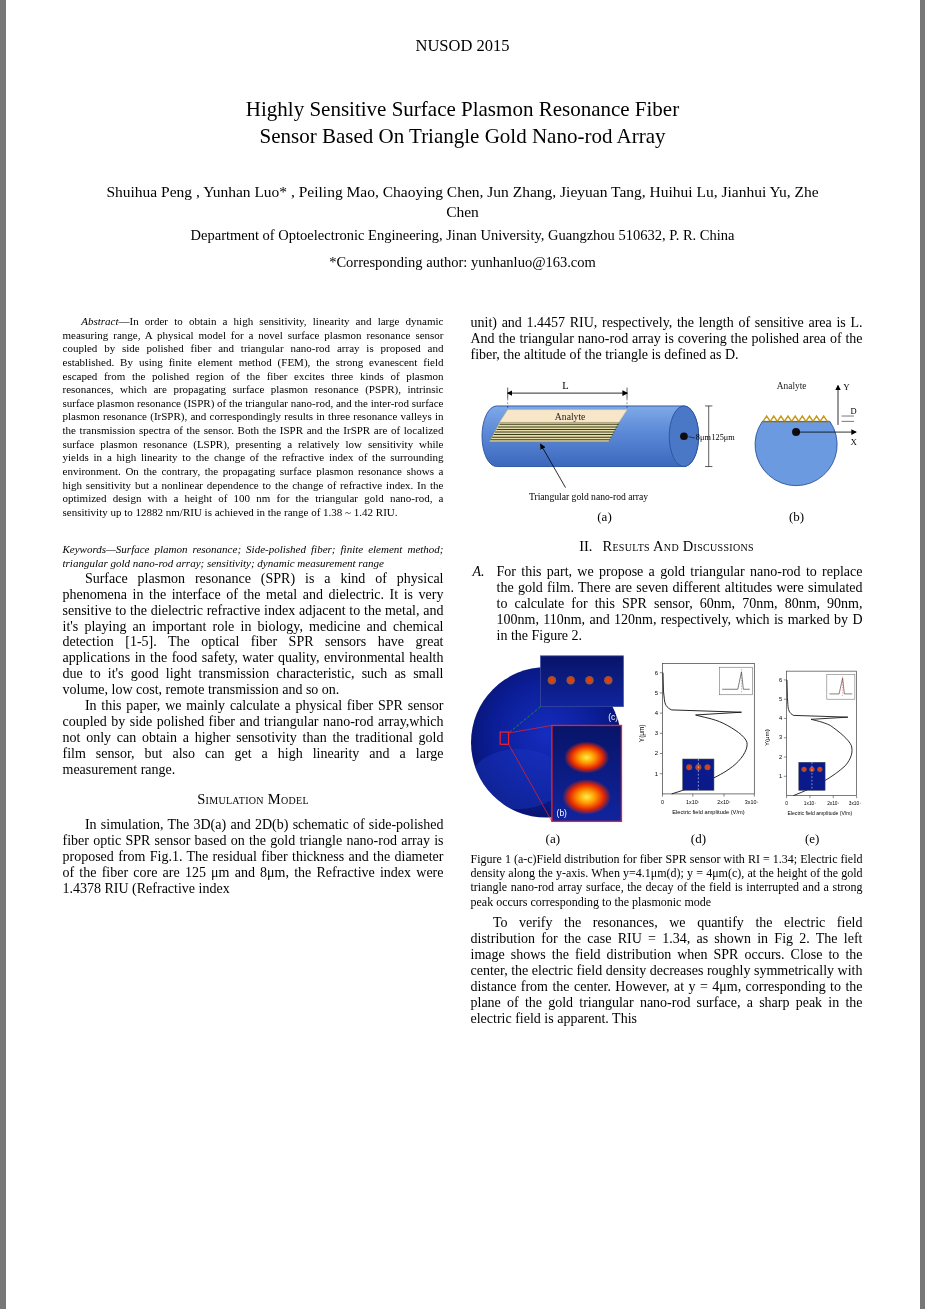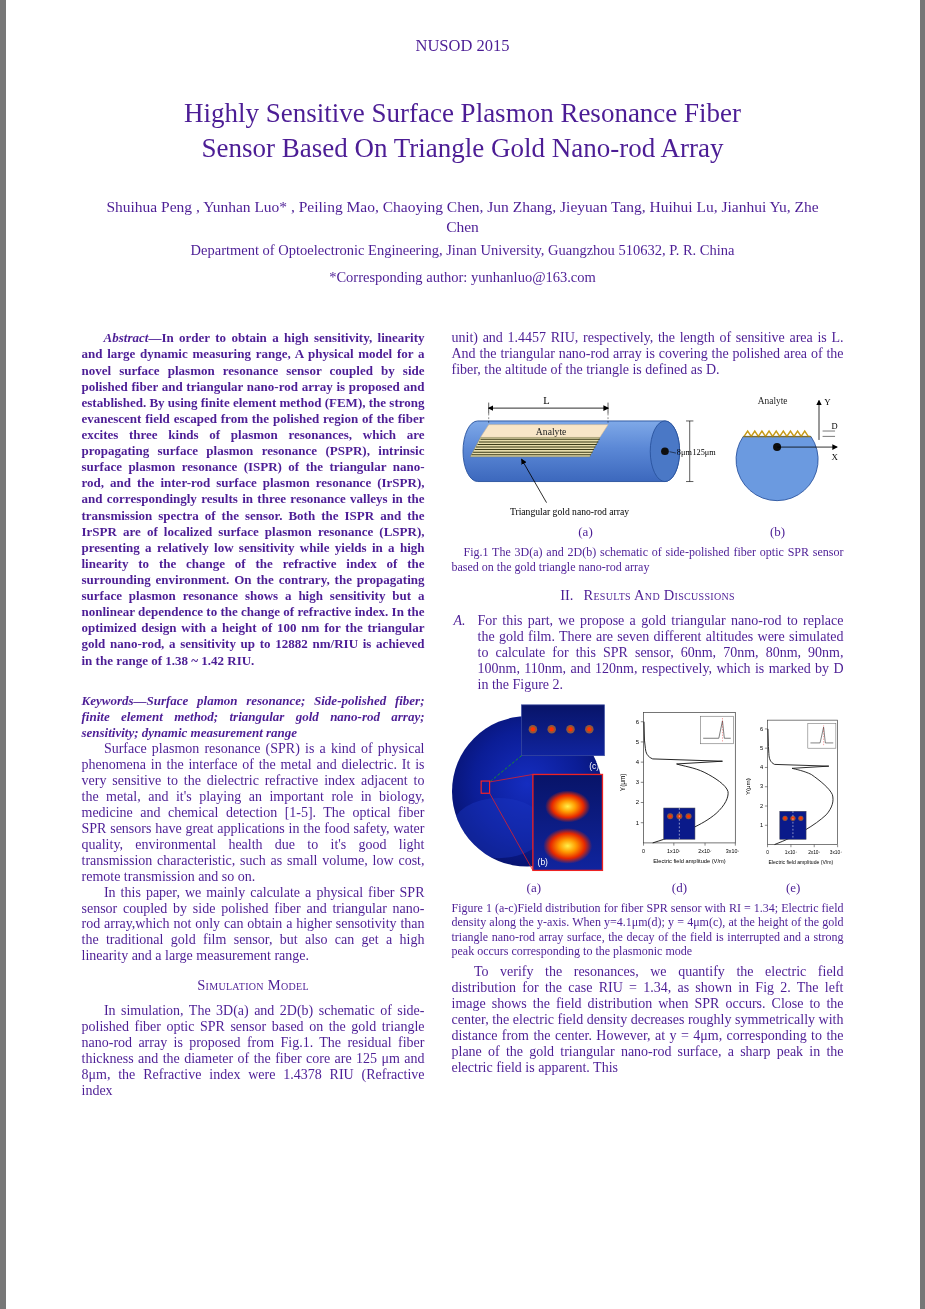--- a/index.html
+++ b/index.html
@@ -1,31 +1,31 @@
 <!DOCTYPE html>
 <html><head>
 <meta charset="utf-8">
 <style>
   * { margin:0; padding:0; box-sizing:border-box; }
   html,body { background:#777; }
   .page {
     width:914px; height:1309px; background:#fff; position:relative;
-    margin:0 auto; overflow:hidden; color:#4c1d95;
-    font-family:"Liberation Serif", serif; padding:24px 76px 0;
+    margin:0 auto; overflow:hidden; color:#000000;
+    font-family:"Liberation Serif", serif; padding:24px 57px 0;
   }
   .conf { text-align:center; font-size:16.5px; margin-top:12px; }
-  .title { text-align:center; font-size:27px; line-height:1.28; margin-top:40px; }
+  .title { text-align:center; font-size:21px; line-height:1.28; margin-top:40px; }
   .authors { text-align:center; font-size:15.5px; line-height:1.3; margin-top:32px; }
   .affil { text-align:center; font-size:14.5px; margin-top:5px; }
   .corresp { text-align:center; font-size:14.5px; margin-top:10px; }
   .columns { display:flex; gap:27px; margin-top:44px; }
   .col { width:392px; }
   p.body { font-size:14px; line-height:1.14; text-align:justify; }
   .indent { text-indent:1.6em; }
-  p.abstract, p.keywords { font-size:13px; line-height:1.24; font-weight:bold; text-align:justify; }
+  p.abstract, p.keywords { font-size:11px; line-height:1.24; font-weight:normal; text-align:justify; }
   p.abstract { text-indent:1.7em; }
   .abstract-label { font-style:italic; }
   p.keywords { margin-top:24px; font-style:italic; }
   .sec-heading { text-align:center; font-size:14.5px; margin:13px 0 9px; }
   .sec-num { margin-right:10px; }
   .sc { font-variant:small-caps; letter-spacing:0.3px; }
   .subsec { position:relative; padding-left:26px; font-size:14px; line-height:1.14; text-align:justify; }
   .subsec-marker { position:absolute; left:2px; top:0; font-style:italic; }
   figure { margin:8px 0 2px; }
   .fig-row { display:flex; justify-content:space-between; align-items:flex-end; }
@@ -148,21 +148,20 @@
               <line x1="106" y1="46" x2="120" y2="46"></line>
               <line x1="106" y1="52" x2="120" y2="52"></line>
             </g>
             <text x="116" y="44" font-size="9.5">D</text>
           </svg>
         </div>
         <div class="fig-sublabels">
           <span style="width:268px">(a)</span>
           <span style="width:116px">(b)</span>
         </div>
-        <figcaption class="caption ind">Fig.1 The 3D(a) and 2D(b) schematic of side-polished fiber optic SPR sensor based on the gold triangle nano-rod array</figcaption>
       </figure>
 
       <div class="sec-heading"><span class="sec-num">II.</span><span class="sc">Results And Discussions</span></div>
 
       <p class="subsec"><span class="subsec-marker">A.</span><span>For this part, we propose a gold triangular nano-rod to replace the gold film. There are seven different altitudes were simulated to calculate for this SPR sensor, 60nm, 70nm, 80nm, 90nm, 100nm, 110nm, and 120nm, respectively, which is marked by D in the Figure 2.</span></p>
 
       <figure>
         <div class="fig-row">
 
           <svg width="165" height="177" viewBox="0 0 175 188">

